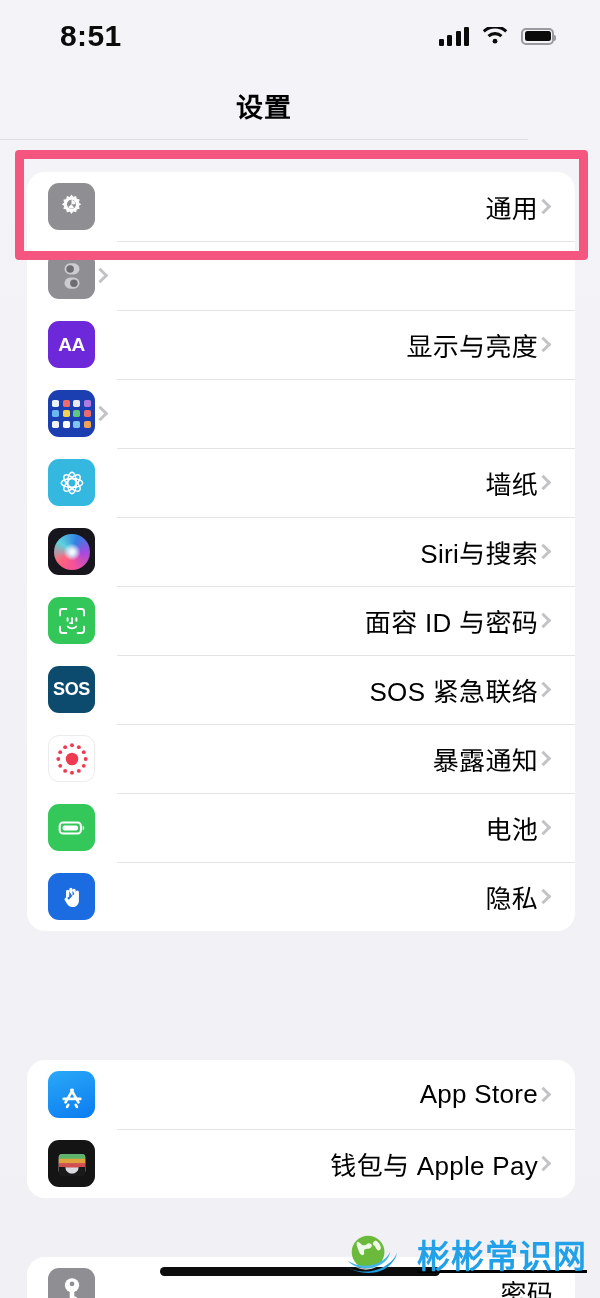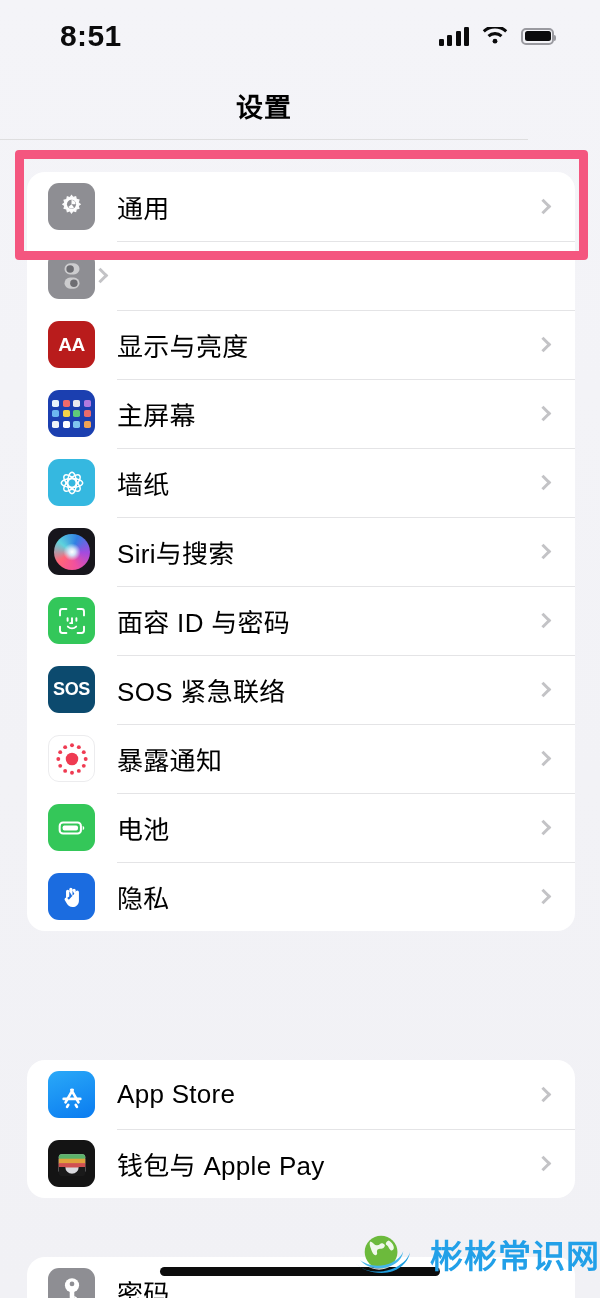--- a/index.html
+++ b/index.html
@@ -5,20 +5,21 @@
   * { margin:0; padding:0; box-sizing:border-box; }
   html, body {
     width:600px; height:1298px;
     font-family:"Liberation Sans","DejaVu Sans",sans-serif;
     background:#f2f2f6;
     overflow:hidden;
   }
   #screen {
     position:relative; width:600px; height:1298px;
     background:linear-gradient(180deg,#f4f4f8 0%,#f2f2f6 60%,#f1f1f5 100%);
+    text-align:right;
   }
 
   
   .statusbar{
     position:absolute; left:0; top:0; width:600px; height:72px;
     display:flex; align-items:center; justify-content:space-between;
     padding:0 46px 0 60px;
   }
   .sb-time{ font-size:30px; font-weight:600; color:#0b0b0c; letter-spacing:.4px; }
   .sb-right{ display:flex; align-items:center; gap:13px; }
@@ -74,21 +75,21 @@
     width:11px; height:11px; flex:0 0 11px;
     border-right:3px solid #c3c3c6; border-top:3px solid #c3c3c6;
     transform:rotate(45deg); margin-right:4px;
   }
 
   
   .ico svg{ display:block; }
 
   .ic-general{ background:#8e8e93; }
   .ic-control{ background:#8e8e93; }
-  .ic-display{ background:#b91c1c; }
+  .ic-display{ background:#6d28d9; }
   .ic-display b{
     color:#fff; font-size:19px; font-weight:700; letter-spacing:-.5px;
     font-family:"Liberation Sans",sans-serif;
   }
   .ic-home{ background:#1b3fb0; }
   .ic-home .grid{
     display:grid; grid-template-columns:repeat(4,7px); grid-template-rows:repeat(3,7px);
     gap:3.5px;
   }
   .ic-home .grid i{ display:block; border-radius:1.8px; }
@@ -119,22 +120,22 @@
   }
 
   
   .home-indicator{
     position:absolute; left:50%; transform:translateX(-50%);
     bottom:22px; width:280px; height:9px; background:#0c0c0c; border-radius:5px; z-index:12;
   }
 
   
   .watermark{
-    position:absolute; right:0px; bottom:18px; z-index:14;
-    display:flex; align-items:center; gap:18px;
+    position:absolute; right:13px; bottom:18px; z-index:14;
+    display:flex; align-items:center; gap:18px;text-decoration:underline;
   }
   .wm-text{
     font-size:33px; font-weight:700; color:#22a0e8; letter-spacing:1px;
     font-family:"DejaVu Sans",sans-serif;
   }
 </style>
 </head>
 <body>
 
 <div id="screen">
@@ -213,21 +214,20 @@
             <i style="background:#6bb7f0"></i>
               <i style="background:#f3d14a"></i>
               <i style="background:#5fc87a"></i>
               <i style="background:#ea6b6b"></i>
             <i style="background:#eef3f9"></i>
               <i style="background:#ffffff"></i>
               <i style="background:#7fc5ef"></i>
               <i style="background:#f0a355"></i>
           </div>
         </div>
-        <div class="label">主屏幕</div>
         <div class="chev"></div>
       </div>
 
 
       <div class="row">
         <div class="ico ic-wall">
           <svg width="34" height="34" viewBox="0 0 40 40">
             <g fill="none" stroke="#fff" stroke-width="1.7">
               <circle cx="20" cy="20" r="5.2"></circle>
               <ellipse cx="20" cy="20" rx="12.6" ry="5.2"></ellipse>

